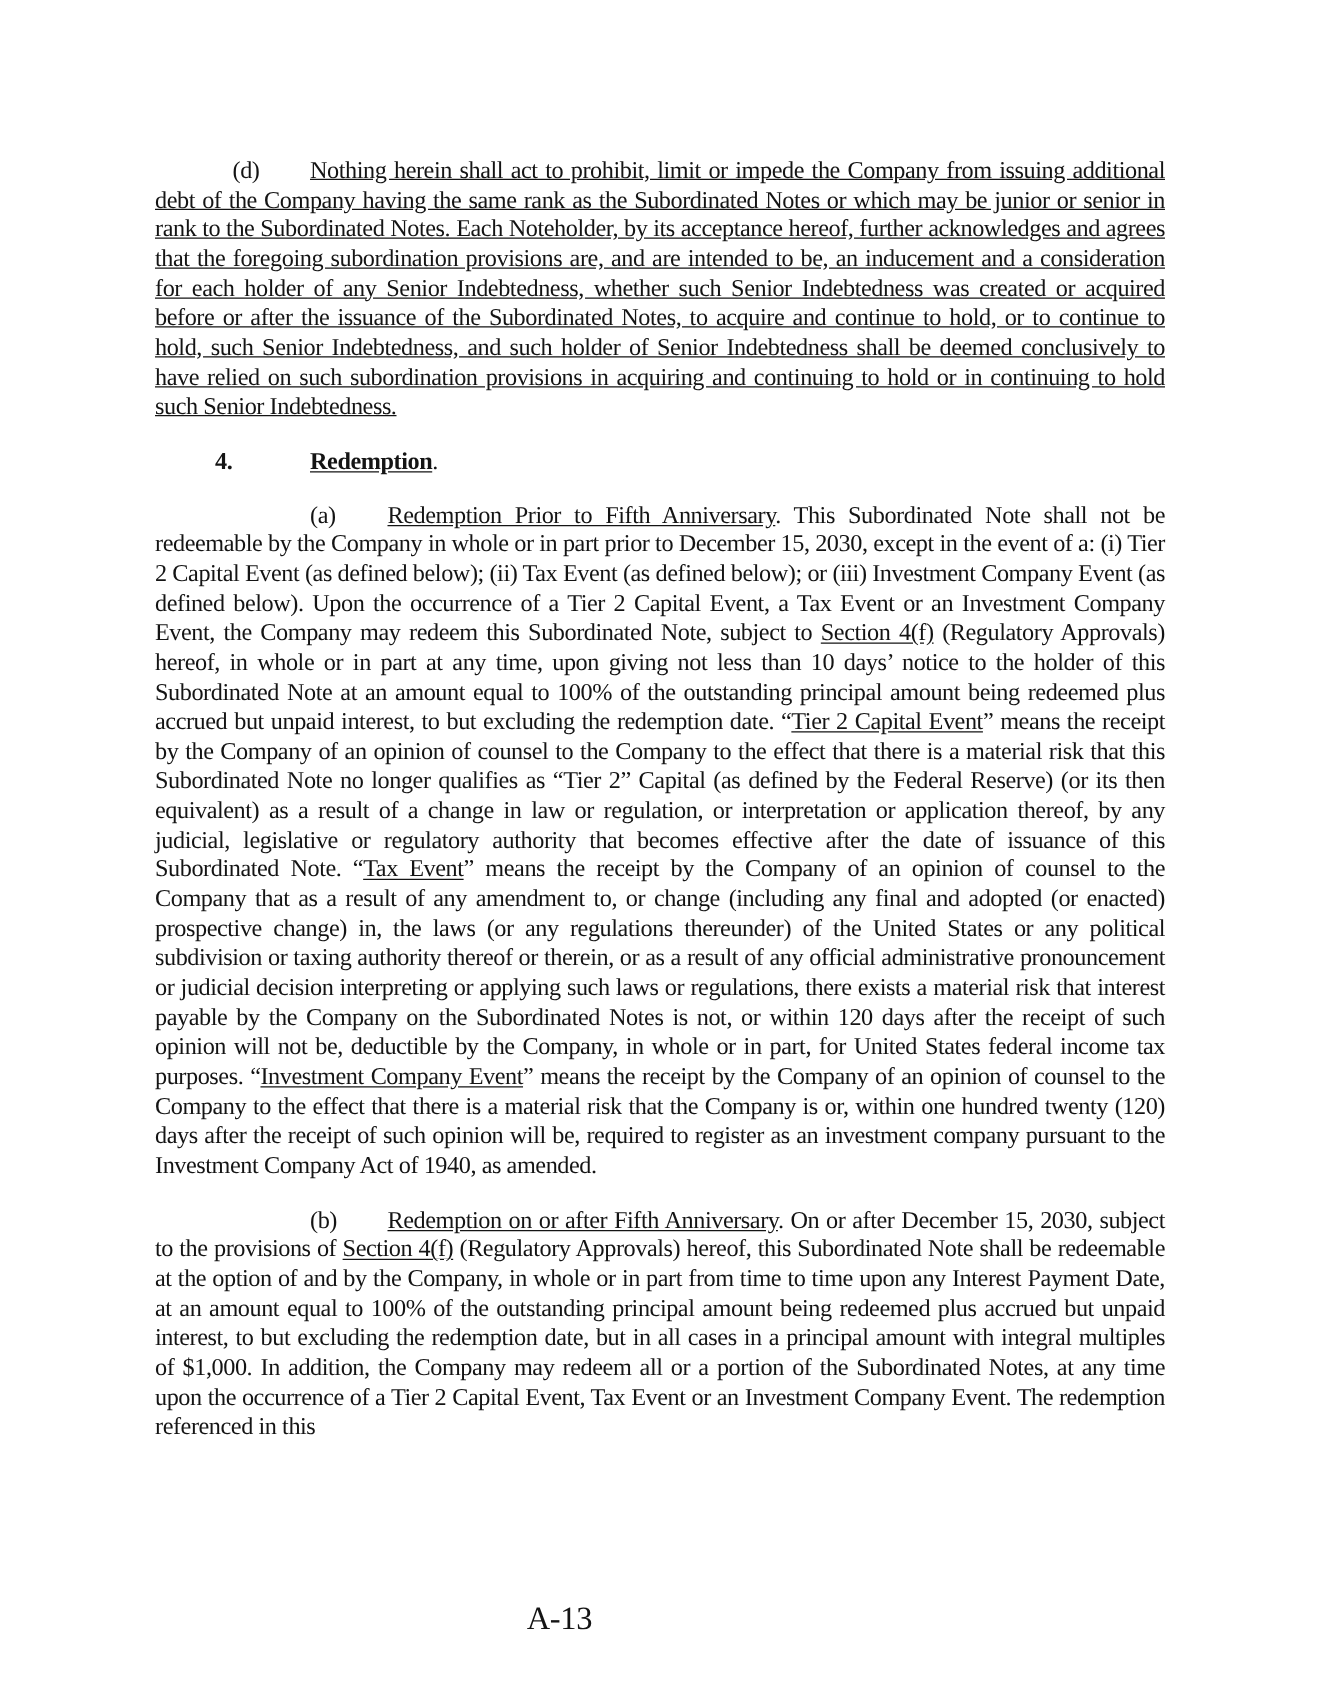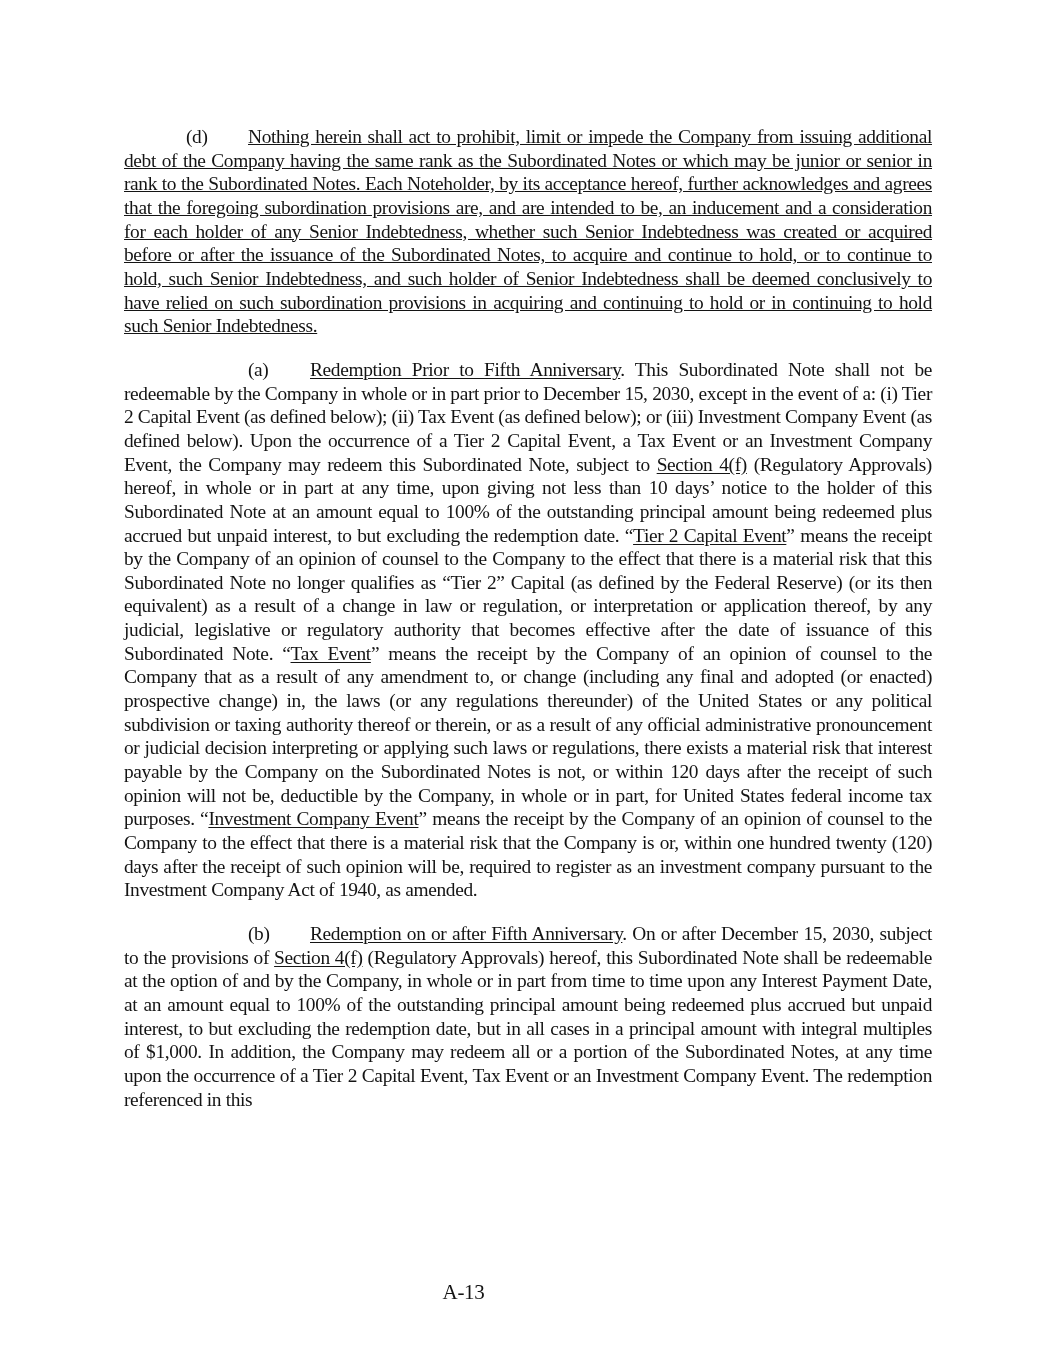--- a/index.html
+++ b/index.html
@@ -46,32 +46,32 @@
     .heading .num {
       display: inline-block;
       width: 76px;
     }
     .footer {
       position: absolute;
       left: 0;
       width: 895px;
       top: 1280px;
       text-align: center;
-      font-size: 21px;
+      font-size: 26px;
       letter-spacing: -0.3px;
-      padding-left: 16px;
     }
   </style>
 </head>
 <body>
 
 <div class="page">
 
   <p class="indent1"><span class="tab">(d)</span><span>Nothing herein shall act to prohibit, limit or impede the Company from issuing additional debt of the Company having the same rank as the Subordinated Notes or which may be junior or senior in rank to the Subordinated Notes.  Each Noteholder, by its acceptance hereof, further acknowledges and agrees that the foregoing subordination provisions are, and are intended to be, an inducement and a consideration for each holder of any Senior Indebtedness, whether such Senior Indebtedness was created or acquired before or after the issuance of the Subordinated Notes, to acquire and continue to hold, or to continue to hold, such Senior Indebtedness, and such holder of Senior Indebtedness shall be deemed conclusively to have relied on such subordination provisions in acquiring and continuing to hold or in continuing to hold such Senior Indebtedness.</span></p>
 
+  <p class="heading"><span class="num">4.</span><u>Redemption</u><span style="font-weight:normal">.</span></p>
 
   <p class="indent2"><span class="tab">(a)</span><u>Redemption Prior to Fifth Anniversary</u><span>.  This Subordinated Note shall not be redeemable by the Company in whole or in part prior to December 15, 2030, except in the event of a: (i) Tier 2 Capital Event (as defined below); (ii) Tax Event (as defined below); or (iii) Investment Company Event (as defined below).  Upon the occurrence of a Tier 2 Capital Event, a Tax Event or an Investment Company Event, the Company may redeem this Subordinated Note, subject to </span><u>Section 4(f)</u><span> (Regulatory Approvals) hereof, in whole or in part at any time, upon giving not less than 10 days’ notice to the holder of this Subordinated Note at an amount equal to 100% of the outstanding principal amount being redeemed plus accrued but unpaid interest, to but excluding the redemption date.  “</span><u>Tier 2 Capital Event</u><span>” means the receipt by the Company of an opinion of counsel to the Company to the effect that there is a material risk that this Subordinated Note no longer qualifies as “Tier 2” Capital (as defined by the Federal Reserve) (or its then equivalent) as a result of a change in law or regulation, or interpretation or application thereof, by any judicial, legislative or regulatory authority that becomes effective after the date of issuance of this Subordinated Note.  “</span><u>Tax Event</u><span>” means the receipt by the Company of an opinion of counsel to the Company that as a result of any amendment to, or change (including any final and adopted (or enacted) prospective change) in, the laws (or any regulations thereunder) of the United States or any political subdivision or taxing authority thereof or therein, or as a result of any official administrative pronouncement or judicial decision interpreting or applying such laws or regulations, there exists a material risk that interest payable by the Company on the Subordinated Notes is not, or within 120 days after the receipt of such opinion will not be, deductible by the Company, in whole or in part, for United States federal income tax purposes.  “</span><u>Investment Company Event</u><span>” means the receipt by the Company of an opinion of counsel to the Company to the effect that there is a material risk that the Company is or, within one hundred twenty (120) days after the receipt of such opinion will be, required to register as an investment company pursuant to the Investment Company Act of 1940, as amended.</span></p>
 
   <p class="indent2"><span class="tab">(b)</span><u>Redemption on or after Fifth Anniversary</u><span>. On or after December 15, 2030, subject to the provisions of </span><u>Section 4(f)</u><span> (Regulatory Approvals) hereof, this Subordinated Note shall be redeemable at the option of and by the Company, in whole or in part from time to time upon any Interest Payment Date, at an amount equal to 100% of the outstanding principal amount being redeemed plus accrued but unpaid interest, to but excluding the redemption date, but in all cases in a principal amount with integral multiples of $1,000. In addition, the Company may redeem all or a portion of the Subordinated Notes, at any time upon the occurrence of a Tier 2 Capital Event, Tax Event or an Investment Company Event. The redemption referenced in this</span></p>
 
 </div>
 
 <div class="footer">A-13</div>
 
 </body></html>

